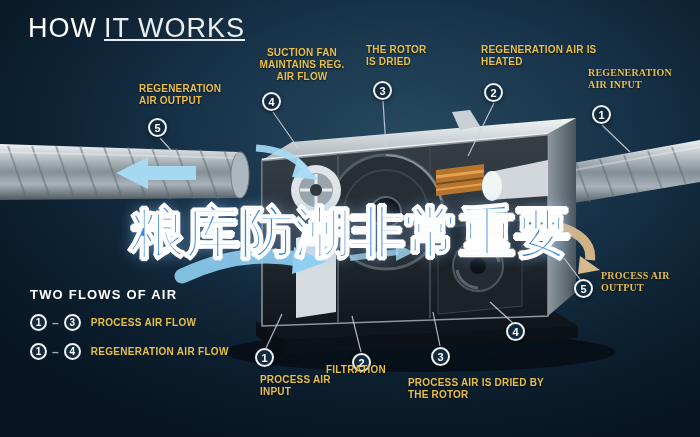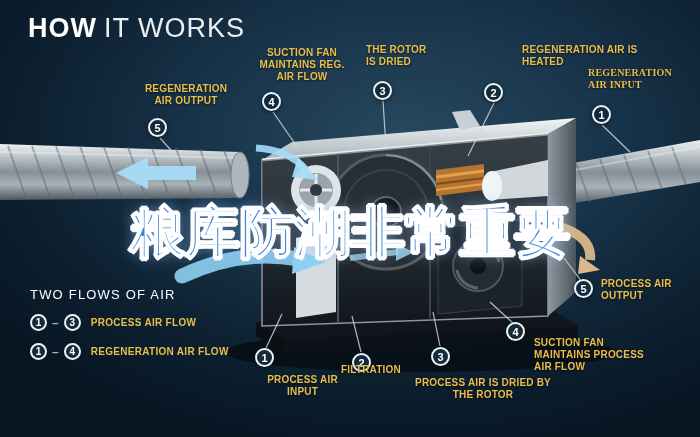--- a/index.html
+++ b/index.html
@@ -5,34 +5,34 @@
   * { margin:0; padding:0; box-sizing:border-box; }
   html,body { width:700px; height:437px; overflow:hidden; }
   body { font-family:"Liberation Sans", sans-serif; position:relative;
          background:#0c1d2b; }
   .stage { position:absolute; inset:0; width:700px; height:437px;
     background:radial-gradient(ellipse 520px 320px at 58% 32%, #27495f 0%, #18344b 40%, #0d2131 72%, #071522 100%); }
   svg.art { position:absolute; left:0; top:0; z-index:1; }
 
   .page-title { position:absolute; left:28px; top:13px; z-index:4;
     font-size:27px; color:#ffffff; letter-spacing:1px; }
-  .page-title .t-bold { font-weight:700; }
-  .page-title .t-light { font-weight:400; opacity:.92; margin-left:7px; }
+  .page-title .t-bold { font-weight:400; }
+  .page-title .t-light { font-weight:400; opacity:.92; margin-left:7px;text-decoration:underline; }
 
   .badge { position:absolute; z-index:4; width:19px; height:19px; border-radius:50%;
     background:#132a3d; border:2px solid #eef3f6; color:#ffffff;
     font-size:11px; font-weight:700; display:flex; align-items:center; justify-content:center;
     box-shadow:0 1px 4px rgba(0,0,0,.55); }
   .callout-label { position:absolute; z-index:4; color:#e9be4b;
     font-size:10px; font-weight:700; line-height:1.22; letter-spacing:.2px;
     text-shadow:0 1px 2px rgba(0,0,0,.6); }
-  .ta-c { text-align:center; } .ta-l { text-align:left; }
+  .ta-c { } .ta-l { text-align:left; }
 
   .legend { position:absolute; left:30px; top:287px; z-index:4; }
-  .legend-heading { color:#ffffff; font-size:13px; font-weight:400; letter-spacing:1.2px; }
+  .legend-heading { color:#ffffff; font-size:13px; font-weight:700; letter-spacing:1.2px; }
   .legend-row { display:flex; align-items:center; margin-top:12px; }
   .legend-row .badge { position:static; width:17px; height:17px; font-size:10px; box-shadow:none; }
   .legend-dash { color:#9fb0bc; font-size:12px; font-weight:700; margin:0 5px; }
   .legend-label { color:#e9be4b; font-size:10px; font-weight:700; letter-spacing:.3px; margin-left:10px; }
 
   .overlay-cn { position:absolute; left:350px; top:196px; transform:translateX(-50%);
     z-index:5; white-space:nowrap; font-size:55px; font-weight:700; color:#3f87d9;
     -webkit-text-stroke:1px #ffffff;
     text-shadow:-2px 0 #fff, 2px 0 #fff, 0 -2px #fff, 0 2px #fff,
       -1px -1px #fff, 1px 1px #fff, 1px -1px #fff, -1px 1px #fff,
@@ -188,24 +188,23 @@
   <div class="badge" style="left:592px;top:105px;">1</div>
   <div class="badge" style="left:574px;top:279px;">5</div>
   <div class="badge" style="left:506px;top:322px;">4</div>
   <div class="badge" style="left:431px;top:347px;">3</div>
   <div class="badge" style="left:352px;top:353px;">2</div>
   <div class="badge" style="left:255px;top:348px;">1</div>
 
   <div class="callout-label ta-c" style="left:139px;top:83px;width:94px;">REGENERATION AIR OUTPUT</div>
   <div class="callout-label ta-l" style="left:256px;top:47px;width:92px;text-align:center;">SUCTION FAN MAINTAINS REG. AIR FLOW</div>
   <div class="callout-label ta-l" style="left:366px;top:44px;width:72px;">THE ROTOR IS DRIED</div>
-  <div class="callout-label ta-l" style="left:481px;top:44px;width:118px;margin-left:41px;">REGENERATION AIR IS HEATED</div>
+  <div class="callout-label ta-l" style="left:481px;top:44px;width:118px;">REGENERATION AIR IS HEATED</div>
   <div class="callout-label ta-l" style="left:588px;top:67px;width:96px;font-family:Liberation Serif, serif;">REGENERATION AIR INPUT</div>
-  <div class="callout-label ta-l" style="left:601px;top:278px;width:84px;">PROCESS AIR OUTPUT</div>
-  <div class="callout-label ta-l" style="left:534px;top:337px;width:124px;">SUCTION FAN MAINTAINS PROCESS AIR FLOW</div>
+  <div class="callout-label ta-l" style="left:601px;top:270px;width:84px;font-family:Liberation Serif, serif;">PROCESS AIR OUTPUT</div>
   <div class="callout-label ta-c" style="left:408px;top:377px;width:150px;">PROCESS AIR IS DRIED BY THE ROTOR</div>
   <div class="callout-label ta-c" style="left:326px;top:364px;width:90px;">FILTRATION</div>
   <div class="callout-label ta-c" style="left:238px;top:374px;width:85px;margin-left:22px;">PROCESS AIR INPUT</div>
 
   <div class="legend">
     <div class="legend-heading">TWO FLOWS OF AIR</div>
     <div class="legend-row">
       <span class="badge">1</span>
       <span class="legend-dash">–</span>
       <span class="badge">3</span>

